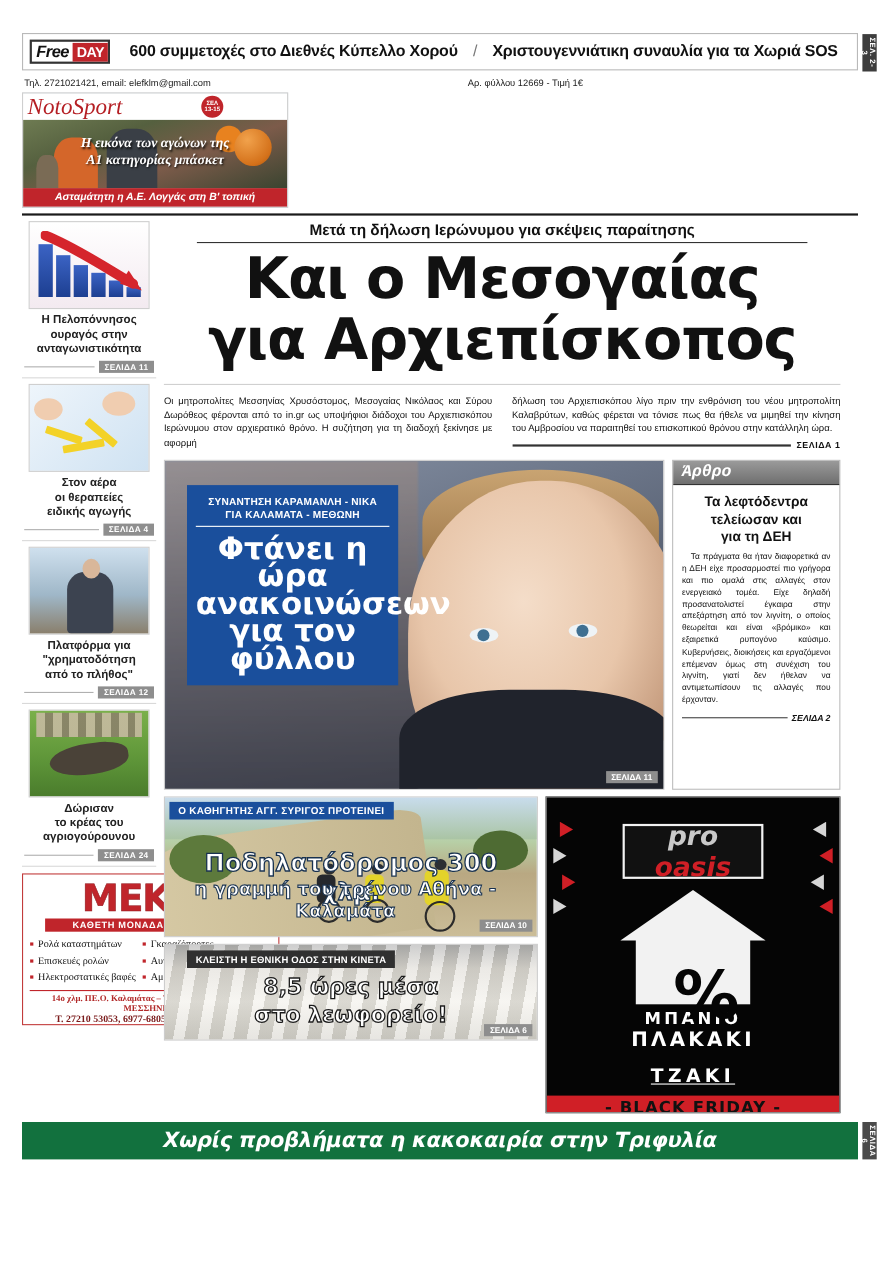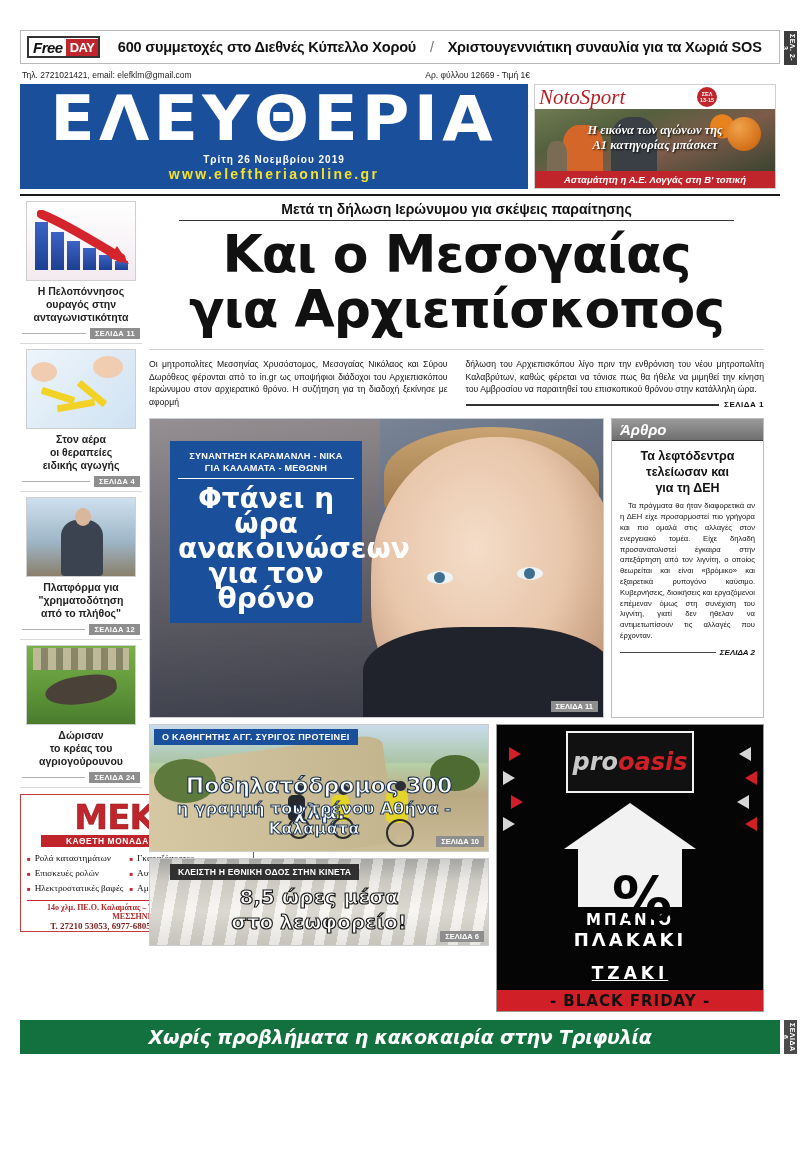--- a/index.html
+++ b/index.html
@@ -244,21 +244,21 @@
   }
   .mp-badge {
     position: absolute; right: 5px; bottom: 5px;
     background: #8e8e8e; color: #fff; font-size: 7.5px; font-weight: bold;
     padding: 1px 5px;
   }
 
   .article-box { width: 153px; border: 1px solid #bdbdbd; background: #fff; }
   .article-head {
     background: linear-gradient(180deg,#9a9a9a,#6f6f6f);
-    color: #fff; font-family: Liberation Sans, sans-serif;
+    color: #fff; font-family: Liberation Mono, monospace;
     font-style: italic; font-weight: bold; font-size: 15px;
     padding: 2px 8px; border-bottom: 1px solid #333;
   }
   .article-title {
     text-align: center; font-weight: bold; font-size: 12.5px;
     line-height: 16px; padding: 7px 6px 5px 6px;
   }
   .article-body {
     font-size: 7.6px; line-height: 10.8px; text-align: justify;
     padding: 0 8px 4px 8px; text-indent: 8px;
@@ -360,24 +360,24 @@
   }
   .mekat-tel { text-align:center; font-family:"Liberation Serif", serif; font-size: 9px; font-weight:bold; color:#7a1b1b; }
   .mekat-url { text-align:right; font-family:"Liberation Serif", serif; font-size: 7px; color:#9a4a4a; }
 
   
   .bfad {
     width: 268px; height: 288px; position: relative;
     background: #050505; border: 1px solid #9a9a9a; overflow: hidden;
   }
   .bf-logo {
-    width: 128px; height: 62px; margin: 6px auto 0 auto;
+    width: 128px; height: 50px; margin: 24px auto 0 auto;
     background: #111; border: 2px solid #f2f2f2;
     display:flex; align-items:center; justify-content:center;
-    position: relative; overflow:hidden;
+    position: relative; overflow:hidden;flex-direction:column;
   }
   .bf-logo .p1 { font-family:"DejaVu Sans", sans-serif; font-weight:bold; font-style:italic; font-size:24px; color:#c9c9c9; }
   .bf-logo .p2 { font-family:"DejaVu Sans", sans-serif; font-weight:bold; font-style:italic; font-size:24px; color:#d01f26; }
   .bf-arrows { position:absolute; inset:0; pointer-events:none; }
   .arw { position:absolute; width:0; height:0; border-top:7px solid transparent; border-bottom:7px solid transparent; }
   .arw.r { border-left: 12px solid #d01f26; }
   .arw.w { border-left: 12px solid #d6d6d6; }
   .arw.rl { border-right: 12px solid #d01f26; }
   .arw.wl { border-right: 12px solid #d6d6d6; }
   .bf-house { width: 132px; height: 104px; margin: 10px auto 0 auto; position: relative; }
@@ -439,25 +439,20 @@
     <div class="vtab vtab-top">ΣΕΛ. 2-3</div>
   </div>
 
   <div class="infoline">
     <span>Τηλ. 2721021421, email: elefklm@gmail.com</span>
     <span>Αρ. φύλλου 12669   -   Τιμή 1€</span>
   </div>
 
   <div class="masthead-row">
 
-    <div class="masthead">
-      <div class="logo-text">ΕΛΕΥΘΕΡΙΑ</div>
-      <div class="mast-date">Τρίτη 26 Νοεμβρίου 2019</div>
-      <div class="mast-url">www.eleftheriaonline.gr</div>
-    </div>
 
     <div class="notosport">
       <div class="ns-head">
         <div class="ns-logo">NotoSport</div>
         <div class="ns-pill">
           <span>ΣΕΛ</span>
           <span>13-15</span>
         </div>
       </div>
       <div class="ns-photo">
@@ -613,21 +608,21 @@
             </div>
           <div class="mp-suit"></div>
           <div class="mp-box">
             <div class="sub">
               <div>ΣΥΝΑΝΤΗΣΗ ΚΑΡΑΜΑΝΛΗ - ΝΙΚΑ</div>
               <div>ΓΙΑ ΚΑΛΑΜΑΤΑ - ΜΕΘΩΝΗ</div>
             </div>
             <div class="big">
               <div>Φτάνει η ώρα</div>
               <div>ανακοινώσεων</div>
-              <div>για τον θρόνο</div>
+              <div>για τον φύλλου</div>
             </div>
           </div>
           <div class="mp-badge">ΣΕΛΙΔΑ 11</div>
         </div>
 
         <div class="article-box">
           <div class="article-head">Άρθρο</div>
           <div class="article-title">
             <div>Τα λεφτόδεντρα</div>
             <div>τελείωσαν και</div>

